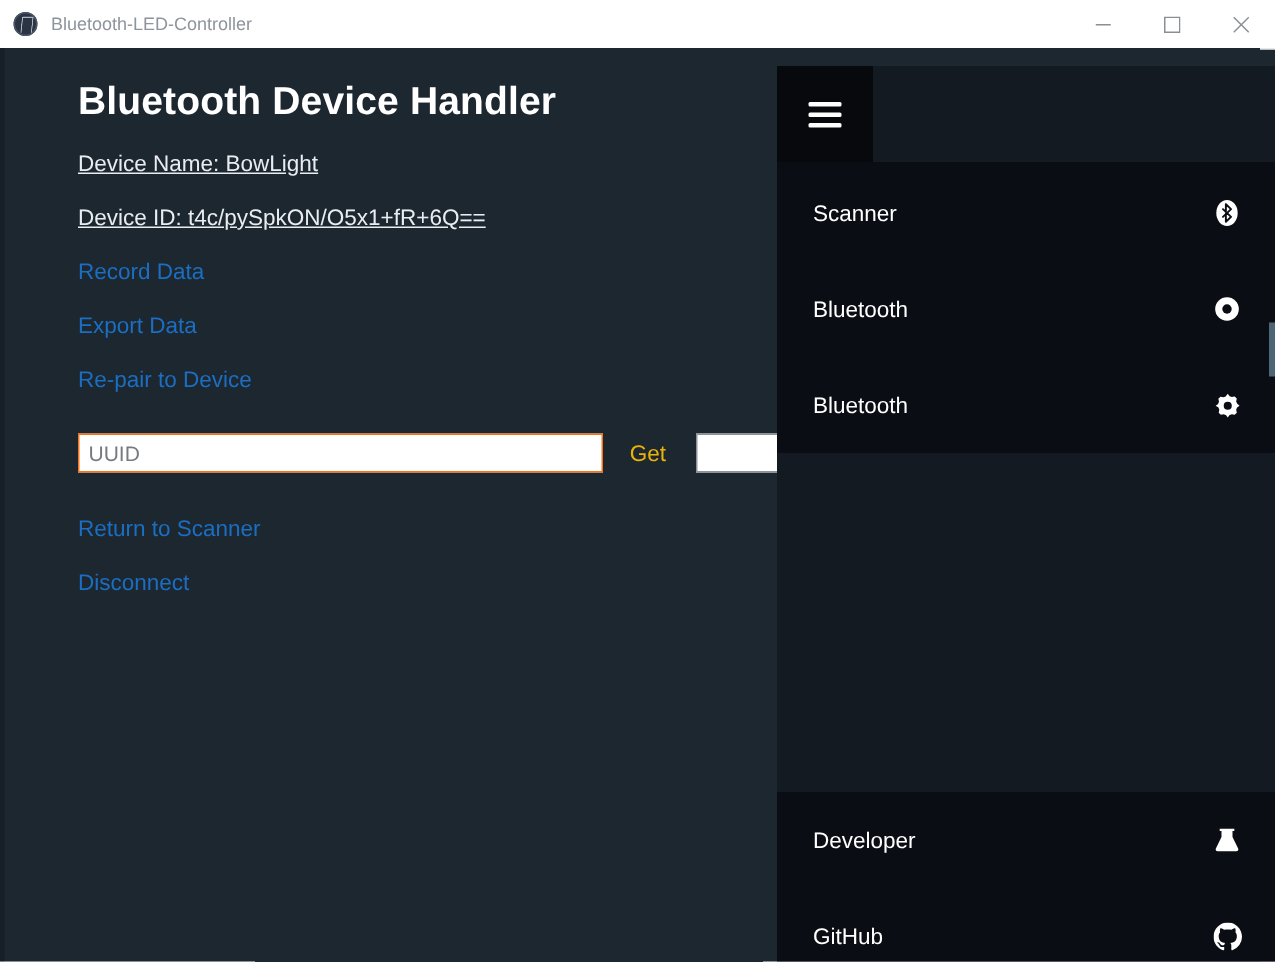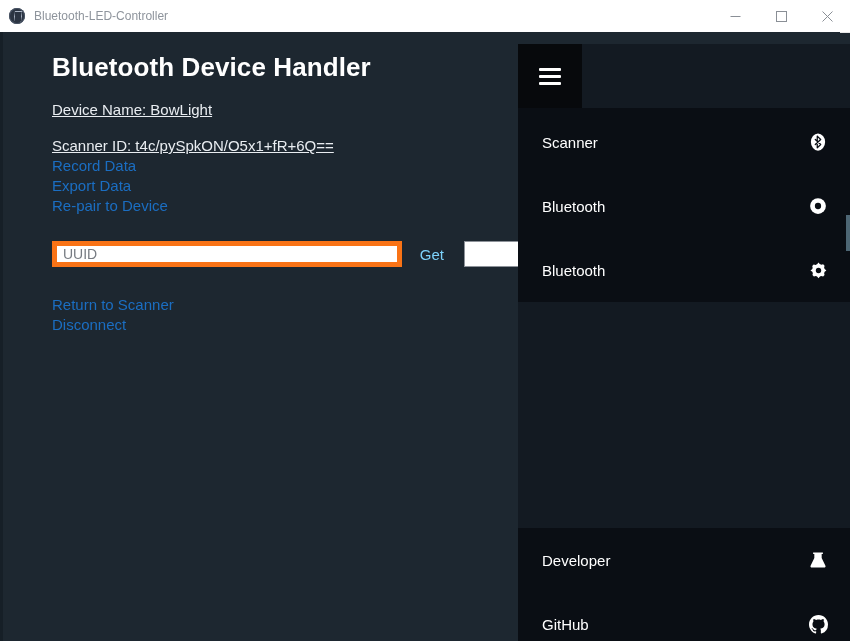--- a/index.html
+++ b/index.html
@@ -119,46 +119,47 @@
     color: #e9edf1;
     line-height: 20px;
     margin-top: 16px;
     white-space: nowrap;
     text-decoration: underline;
   }
   .link-row {
     font-size: 15px;
     color: #1b6ec2;
     line-height: 20px;
+    margin-top: 16px;
     cursor: pointer;
     width: max-content;
   }
 
   #uuid-row {
     margin-top: 25px;
     display: flex;
     align-items: center;
     height: 26px;
   }
   #uuid-input {
     width: 390px;
     height: 26px;
     box-sizing: border-box;
-    border: 5px solid #f97316;
+    border: 1px solid #f97316;
     background: #ffffff;
     color: #3b4148;
     font-size: 14px;
     font-family: "Liberation Sans", sans-serif;
     padding: 0 6px;
     outline: none;
     border-radius: 0;
   }
   #uuid-input::placeholder { color: #767b82; }
   #get-link {
-    color: #7dd3fc;
+    color: #eab308;
     font-size: 15px;
     margin-left: 18px;
     cursor: pointer;
     white-space: nowrap;
   }
   #value-input {
     width: 108px;
     height: 26px;
     box-sizing: border-box;
     border: 1px solid #8d9299;
@@ -302,21 +303,21 @@
     </div>
   </div>
 
   <div id="main-content">
     <div id="left-edge-line"></div>
 
     <div id="content-body">
       <h1 id="page-title">Bluetooth Device Handler</h1>
 
       <div class="info-line">Device Name: BowLight</div>
-      <div class="info-line">Scanner ID: t4c/pySpkON/O5x1+fR+6Q==</div>
+      <div class="info-line">Device ID: t4c/pySpkON/O5x1+fR+6Q==</div>
 
       <div class="link-row">Record Data</div>
       <div class="link-row">Export Data</div>
       <div class="link-row">Re-pair to Device</div>
 
       <div id="uuid-row">
         <input id="uuid-input" type="text" placeholder="UUID" style="">
         <span id="get-link">Get</span>
         <input id="value-input" type="text" placeholder="" style="">
       </div>

